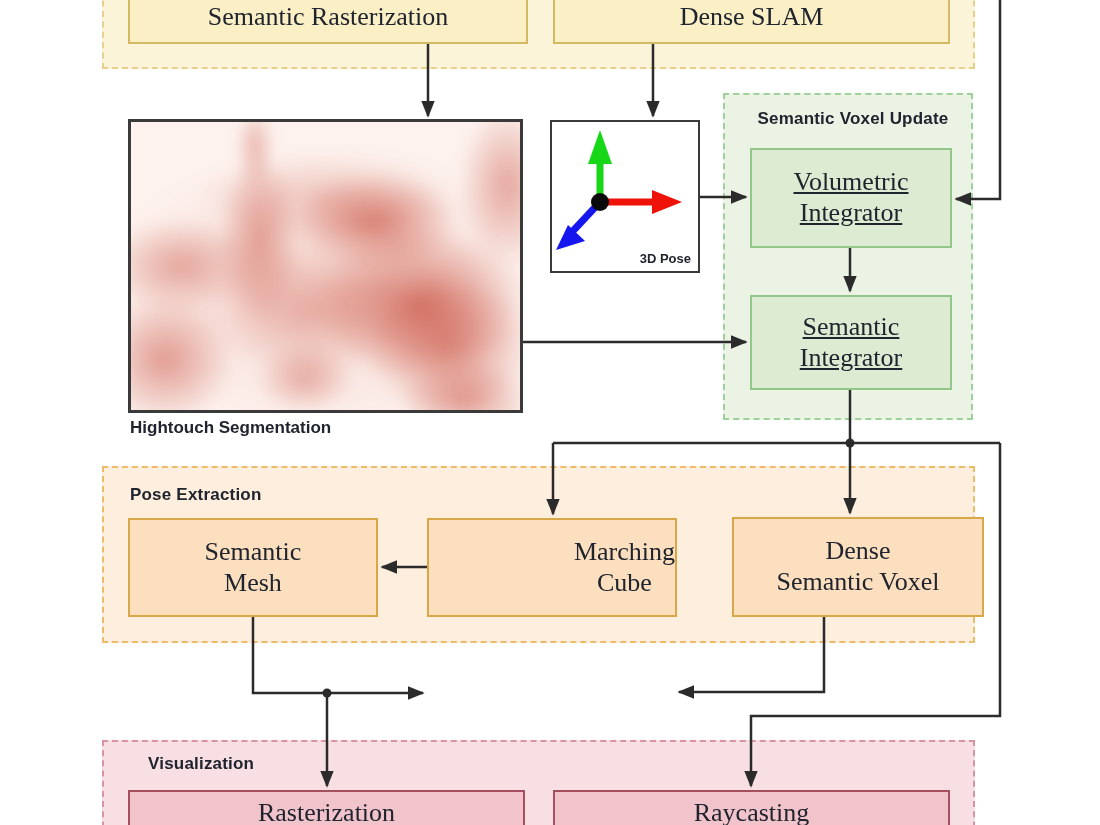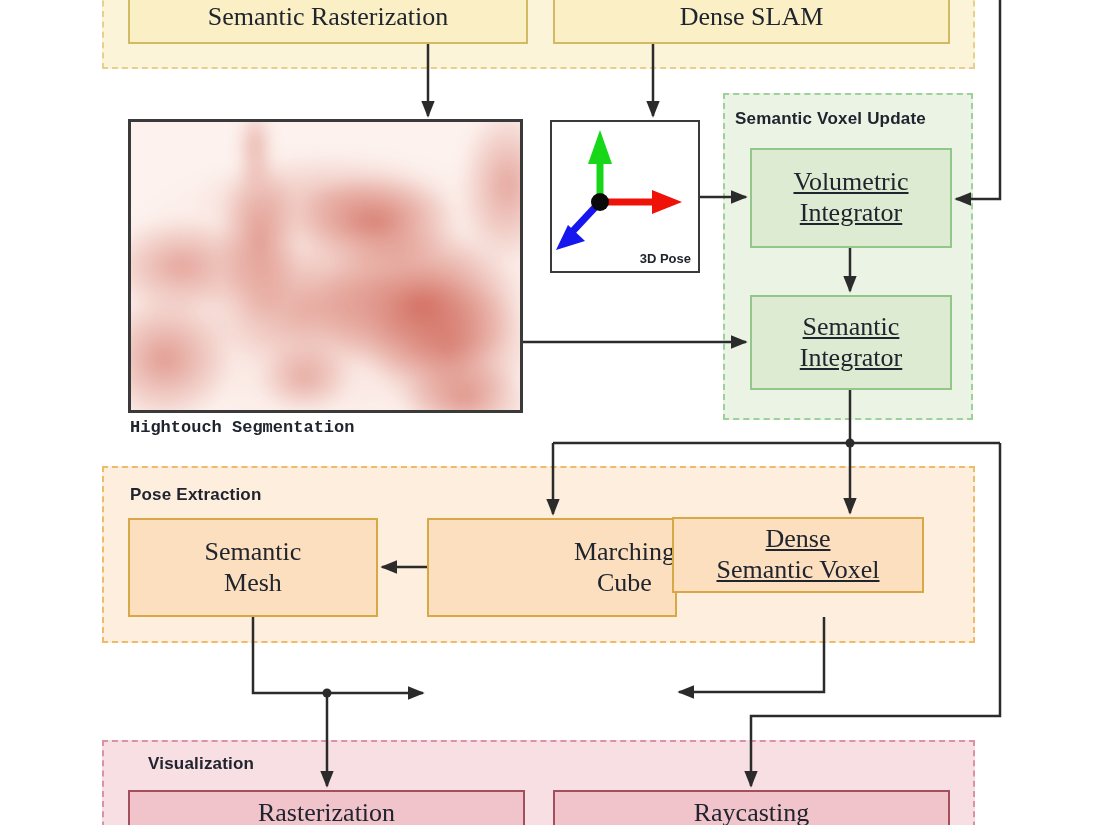--- a/index.html
+++ b/index.html
@@ -11,21 +11,21 @@
     position:absolute; box-sizing:border-box; border:2px dashed;
   }
   .group-label{
     font-family:"Liberation Sans","DejaVu Sans",sans-serif;
     font-weight:bold; font-size:17px; color:var(--text); letter-spacing:.2px;
   }
   .g-top   {left:102px; top:-41px;  width:873px; height:110px; background:var(--yellow-group-fill); border-color:var(--yellow-group-border);}
   .g-svu   {left:723px; top:93px;   width:250px; height:327px; background:var(--green-group-fill);  border-color:var(--green-group-border);}
   .g-de    {left:102px; top:466px;  width:873px; height:177px; background:var(--orange-group-fill); border-color:var(--orange-group-border);}
   .g-viz   {left:102px; top:740px;  width:873px; height:118px; background:var(--pink-group-fill);   border-color:var(--pink-group-border);}
-  .g-svu .group-label{display:block; padding:14px 0 0 10px; }
+  .g-svu .group-label{display:block; padding:14px 0 0 10px; text-align:center;}
   .g-de  .group-label{display:block; padding:17px 0 0 26px;}
   .g-viz .group-label{display:block; padding:12px 0 0 44px;}
 
   .node{
     position:absolute; box-sizing:border-box; border:2px solid;
     display:flex; align-items:center; justify-content:center; text-align:center;
     font-size:26px; color:var(--text); line-height:1.18;
   }
   .node .lbl{white-space:pre-line;}
   .n-yellow{background:var(--yellow-box-fill); border-color:var(--yellow-box-border);}
@@ -33,21 +33,21 @@
   .n-orange{background:var(--orange-box-fill); border-color:var(--orange-box-border);}
   .n-pink  {background:var(--pink-box-fill);   border-color:var(--pink-box-border);}
   .n-plain {background:#ffffff; border-color:#2e2e2e;}
 
   .n-semseg  {left:128px; top:-10px; width:400px; height:54px;}
   .n-vslam   {left:553px; top:-10px; width:397px; height:54px;}
   .n-volint  {left:750px; top:148px; width:202px; height:100px;}
   .n-semint  {left:750px; top:295px; width:202px; height:95px;}
   .n-mesh    {left:128px; top:518px; width:250px; height:99px;}
   .n-cube    {left:427px; top:518px; width:250px; height:99px;justify-content:flex-end;}
-  .n-dense   {left:672px; top:517px; width:252px; height:76px;text-decoration:underline;}
+  .n-dense   {left:732px; top:517px; width:252px; height:100px;}
   .n-planning{left:427px; top:667px; width:248px; height:50px; border-width:2.5px;}
   .n-raster  {left:128px; top:790px; width:397px; height:70px; align-items:flex-start; padding-top:6px; border-width:2.5px;}
   .n-raycast {left:553px; top:790px; width:397px; height:70px; align-items:flex-start; padding-top:6px; border-width:2.5px;}
 
   .pose-box{
     position:absolute; left:550px; top:120px; width:150px; height:153px;
     box-sizing:border-box; border:2.5px solid #3a3a3a; background:#fff;
   }
   .pose-caption{
     position:absolute; right:7px; bottom:5px;
@@ -72,21 +72,21 @@
       radial-gradient(100px 95px at 11% 80%,  rgba(192,52,34,.45), rgba(192,52,34,0) 70%),
       radial-gradient(150px 95px at 46% 64%,  rgba(192,52,34,.30), rgba(192,52,34,0) 70%),
       radial-gradient(70px 115px at 94% 24%,  rgba(192,52,34,.40), rgba(192,52,34,0) 70%),
       radial-gradient(190px 65px at 50% 28%,  rgba(192,52,34,.20), rgba(192,52,34,0) 70%),
       radial-gradient(70px 50px at 45% 86%,   rgba(192,52,34,.35), rgba(192,52,34,0) 70%),
       radial-gradient(95px 60px at 84% 93%,   rgba(192,52,34,.42), rgba(192,52,34,0) 70%),
       radial-gradient(320px 190px at 52% 58%, rgba(205,85,62,.16), rgba(205,85,62,0) 75%);
   }
   .heat-caption{
     position:absolute; left:130px; top:418px;
-    font-family:Liberation Mono, monospace;
+    font-family:Liberation Sans, sans-serif;
     font-weight:bold; font-size:17px; color:var(--text);
   }
 
   #wires{position:absolute; left:0; top:0; pointer-events:none;}
   #wires path{stroke:var(--arrow); stroke-width:2.5px; fill:none;}
   #wires circle.junction{fill:var(--arrow);}
   #wires marker path{fill:var(--arrow); stroke:none;}
 </style>
 </head>
 <body>

